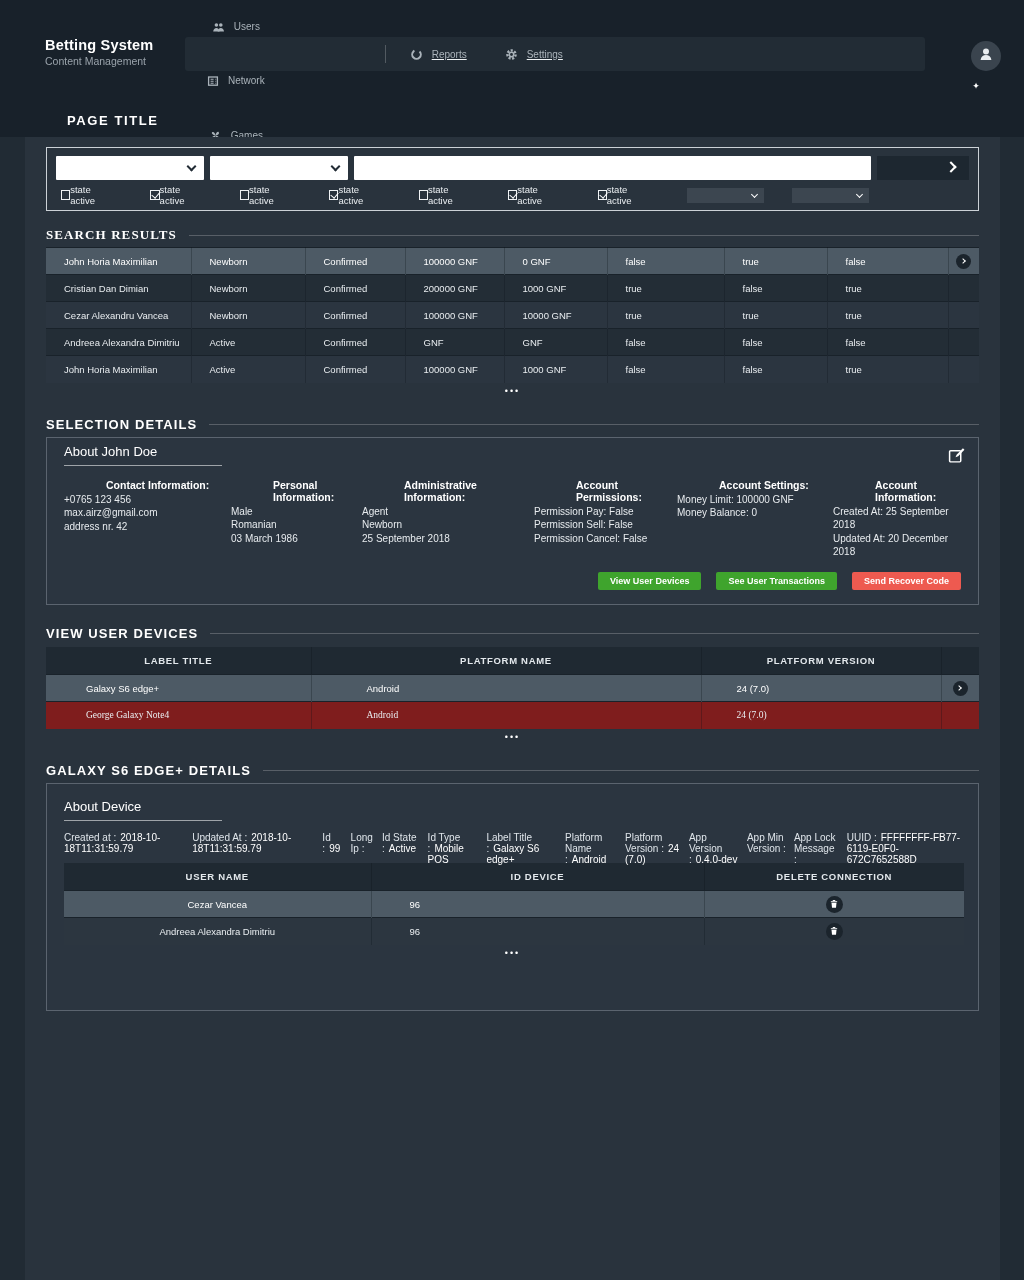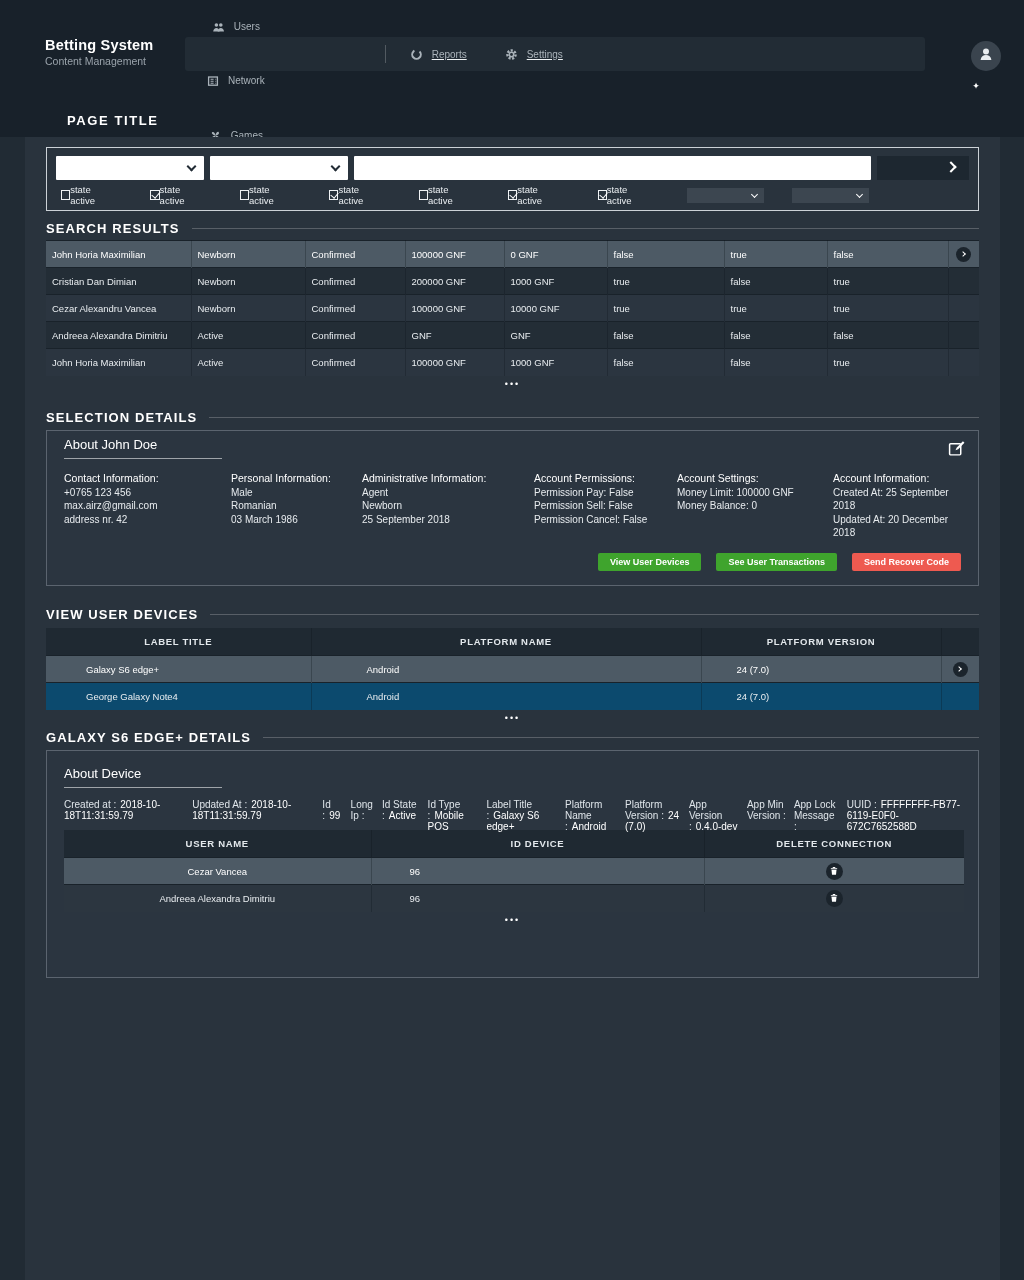--- a/index.html
+++ b/index.html
@@ -39,58 +39,58 @@
   .cb .box { width:10px; height:10px; border:1px solid #f0f3f5; position:relative; background:transparent; }
   .cb.checked .box::after { content:""; position:absolute; left:2px; top:0px; width:4px; height:6px; border-right:1.5px solid #fff; border-bottom:1.5px solid #fff; transform:rotate(40deg); }
   .cb-label { font-size:9.5px; color:#e9edf0; }
   .mini-selects { margin-left:auto; margin-right:100px; display:flex; gap:28px; }
   .mini-select { width:77px; height:15px; background:#3c4650; position:relative; cursor:pointer; }
   .mini-select .chev-d { right:7px; top:4px; width:5px; height:5px; border-color:#fff; border-width:1.5px; }
 
   
   .section-title { display:flex; align-items:center; gap:12px; font-size:13px; font-weight:bold; letter-spacing:1.1px; color:#ffffff; }
   .section-title::after { content:""; flex:1; height:1px; background:rgba(255,255,255,.22); }
-  .st-search { margin-top:10px; }
+  .st-search { margin-top:16px;font-family:Liberation Serif, serif; }
   .st-selection { margin-top:21px; }
   .st-devices { margin-top:21px; }
-  .st-device-details { margin-top:7px; }
+  .st-device-details { margin-top:21px; }
 
   
   table { border-collapse:collapse; table-layout:fixed; }
   th { height:28px; background:#1f2932; font-size:9.5px; font-weight:bold; letter-spacing:.7px; color:#e3e8ec; text-align:center; border-right:1px solid #19222a; }
   th:last-child { border-right:none; }
-  td { height:27px; font-size:9.5px; color:#e9edf0; border-right:1px solid rgba(10,18,25,.28); border-top:1px solid #19222a; padding-left:6px; }
+  td { height:27px; font-size:9.5px; color:#e9edf0; border-right:1px solid rgba(10,18,25,.28); border-top:1px solid #19222a; padding-left:18px; }
   td:last-child { border-right:none; }
   tr.sel td { background:#4d5a65; color:#ffffff; }
   .results-table { width:933px; margin-top:4px; }
   .results-table tr.dark td { background:#232d36; }
   .results-table tr.mid td { background:#2b3540; }
   .cell-action { padding:0 !important; text-align:center; }
   .circle-btn { width:15px; height:15px; border-radius:50%; background:#1b242c; display:inline-flex; align-items:center; justify-content:center; cursor:pointer; vertical-align:middle; }
   .circle-btn .chev-r-sm { width:4px; height:4px; border-top:1.5px solid #fff; border-right:1.5px solid #fff; transform:rotate(45deg); margin-left:-2px; }
   .ellipsis { text-align:center; font-size:9px; letter-spacing:2px; color:#ffffff; margin-top:3px; }
 
   
   .panel { background:#2b3540; border:1px solid rgba(170,180,190,.38); position:relative; }
   .sel-panel { margin-top:5px; padding:4px 17px 14px 17px; }
   .about-title { display:inline-block; font-size:13px; color:#ffffff; padding-bottom:6px; border-bottom:1px solid rgba(255,255,255,.55); min-width:158px; }
   .edit-btn { position:absolute; right:13px; top:9px; cursor:pointer; }
   .info-grid { display:flex; margin-top:13px; }
-  .info-col .heading { font-size:10.5px; font-weight:normal; color:#ffffff; margin-bottom:2px; }
+  .info-col .heading { font-size:10.5px; font-weight:bold; color:#ffffff; margin-bottom:2px;margin-left:42px; }
   .info-col .line { font-size:10px; color:#e7ebee; line-height:13.5px; }
   .ic-0 { width:167px; } .ic-1 { width:131px; } .ic-2 { width:172px; } .ic-3 { width:143px; } .ic-4 { width:146px; } .ic-5 { flex:1; text-align:left; padding-left:10px; }
   .btn-row { display:flex; justify-content:flex-end; gap:15px; margin-top:13px; }
   .btn { height:18px; border:none; border-radius:2px; font-size:9px; font-weight:bold; color:#ffffff; padding:0 12px; min-width:90px; cursor:pointer; font-family:"Liberation Sans",sans-serif; }
   .btn.green { background:#3fa42d; }
   .btn.red { background:#ee5a50; }
   .btn.outline { background:#222c35; border:1px solid rgba(220,226,231,.75); }
 
   
   .devices-table { width:933px; margin-top:6px; }
-  .devices-table tr.dark td { background:#0c4a6e; }
+  .devices-table tr.dark td { background:#7f1d1d;font-family:Liberation Serif, serif; }
   .devices-table td.c1 { padding-left:40px; }
   .devices-table td.c2 { padding-left:55px; }
   .devices-table td.c3 { padding-left:35px; }
 
   
   .dev-panel { margin-top:5px; padding:13px 17px 52px 17px; }
   .dev-grid { display:flex; margin-top:11px; }
   .dev-col { display:flex; flex-direction:row; gap:7px; }
   .dc-1 { width:318px; } .dc-2 { width:243px; } .dc-3 { flex:1; }
   .dev-line { font-size:10px; height:11px; }

